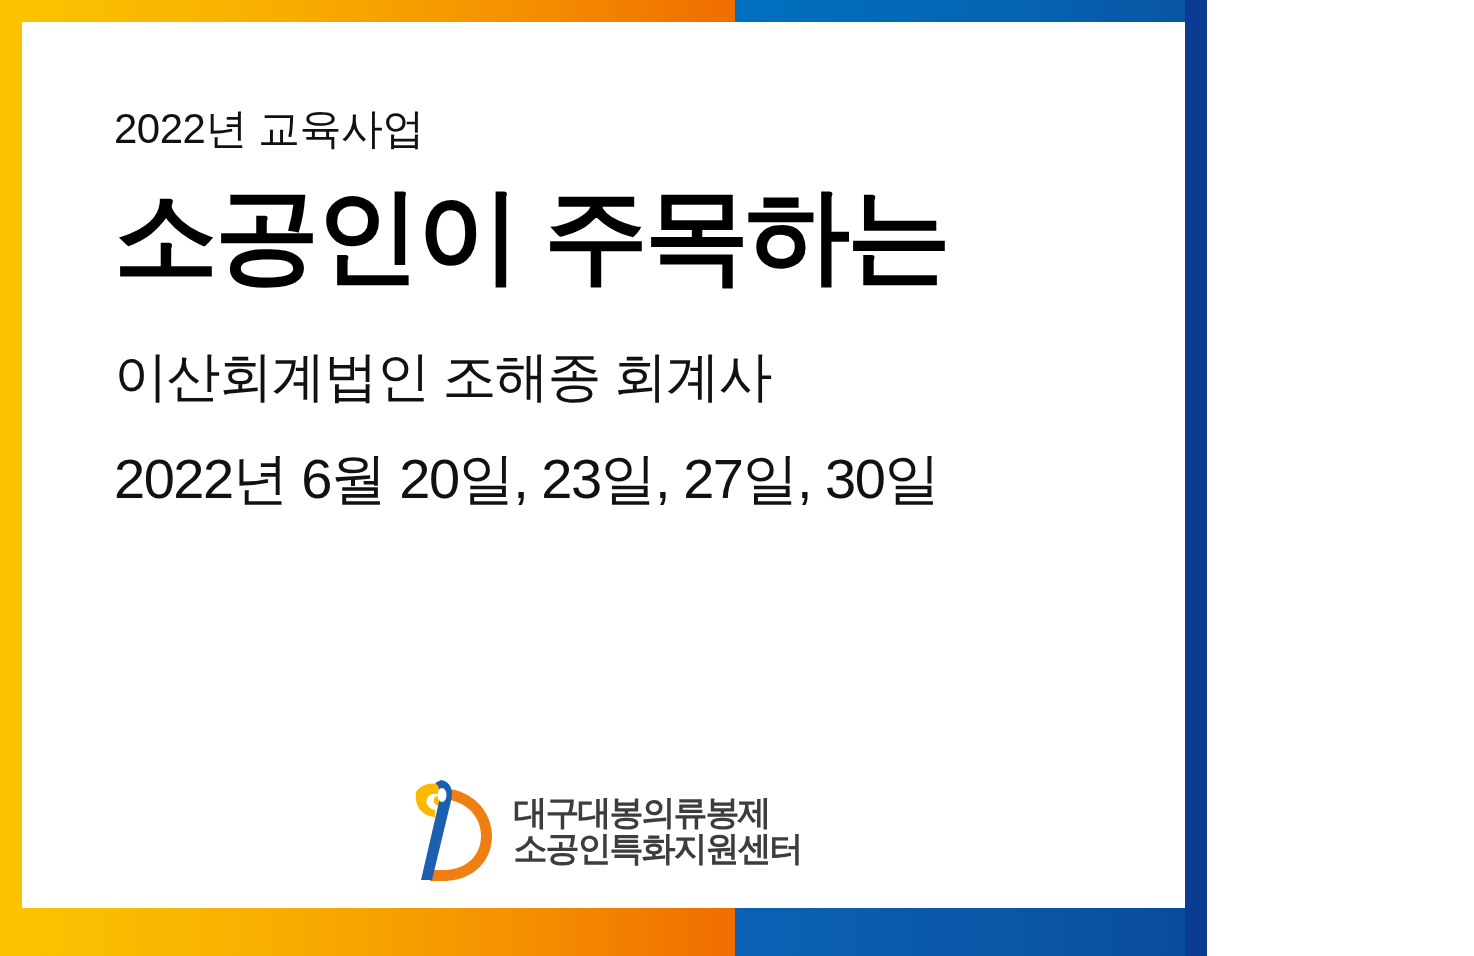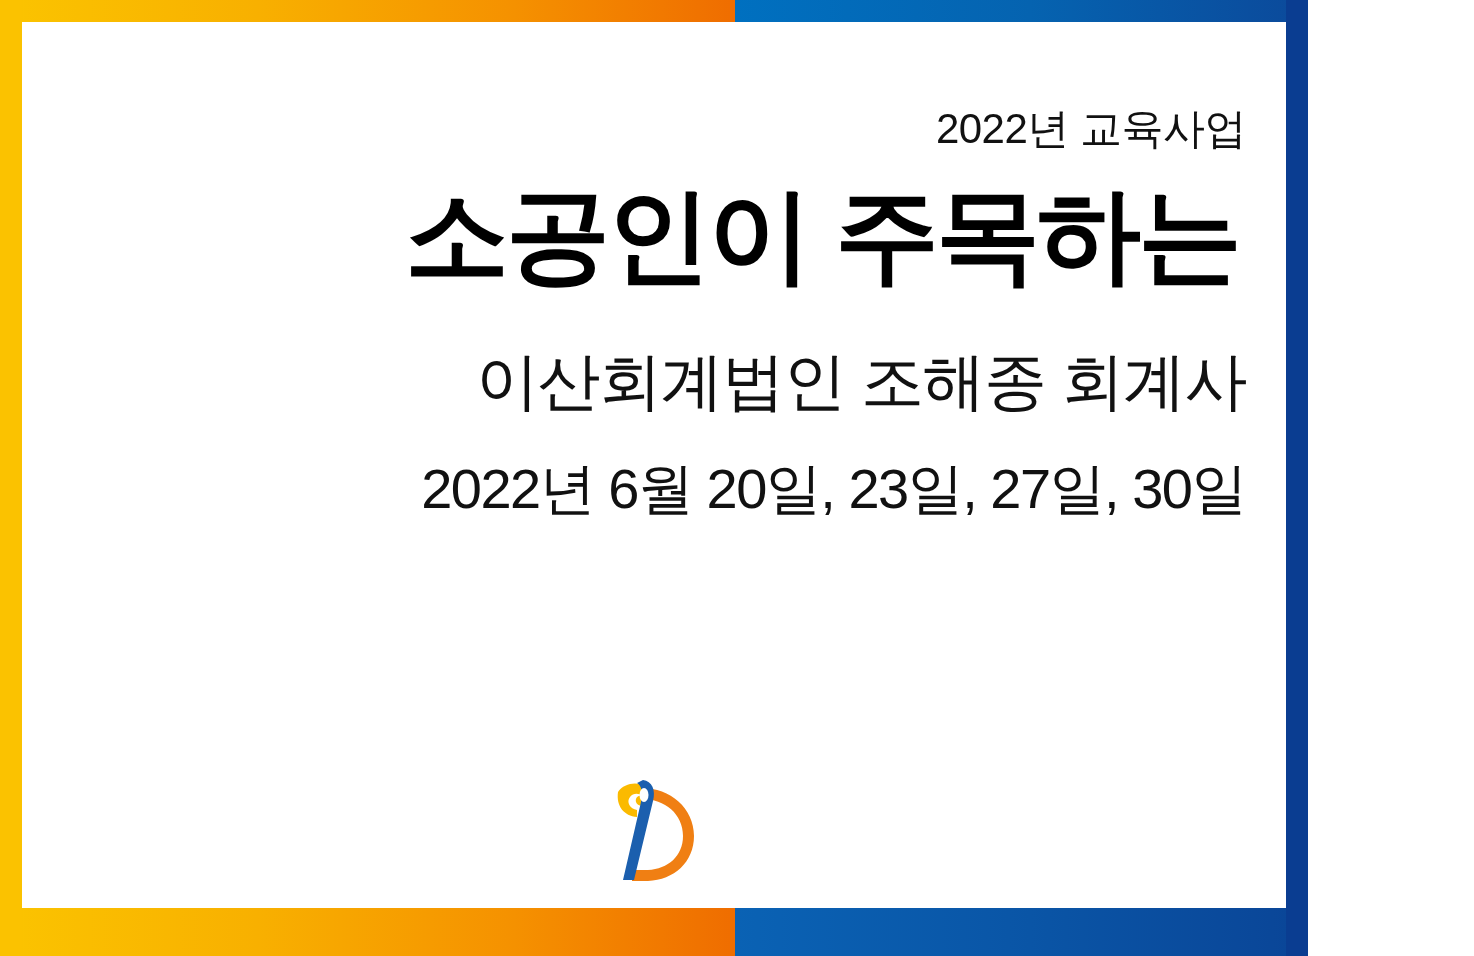--- a/index.html
+++ b/index.html
@@ -7,26 +7,25 @@
     margin: 0;
     padding: 0;
     background: #ffffff;
   }
   body {
     font-family: "Liberation Sans", "DejaVu Sans", sans-serif;
   }
 
   .poster {
     position: relative;
-    width: 1308px;
+    width: 1207px;
     height: 956px;
     overflow: hidden;
     background: #ffffff;
     box-sizing: border-box;
-    text-align: right;
   }
 
   
   .bar {
     position: absolute;
     z-index: 1;
   }
   .bar-top-left {
     left: 0;
     top: 0;
@@ -93,35 +92,35 @@
     font-size: 42px;
     font-weight: 300;
     letter-spacing: -0.5px;
     color: #111111;
     line-height: 1.1;
     margin: 0 0 24px 0;
     white-space: nowrap;
   }
 
   .headline {
-    margin: 7px;
+    margin: 0;
     font-size: 104px;
     font-weight: 700;
     line-height: 1.14;
     letter-spacing: -3px;
     color: #000000;
     white-space: nowrap;
   }
   .headline .line {
     display: block;
   }
 
   .speaker {
     margin: 50px 0 0 0;
-    font-size: 63px;
+    font-size: 54px;
     font-weight: 400;
     letter-spacing: -1.5px;
     color: #111111;
     line-height: 1.15;
     white-space: nowrap;
   }
 
   .dates {
     margin: 40px 0 0 0;
     font-size: 56px;
@@ -196,16 +195,20 @@
 
         <path d="M10 18 C16 9, 30 7, 38 13 C45 18, 45 26, 39 30 C35 33, 29 32, 28 28 C27 24, 30 21, 34 22 C31 19, 25 19, 22 23 C18 28, 22 35, 29 36 L29 43 C16 42, 8 32, 10 18 Z" fill="#FBBA00"></path>
 
         <path d="M34 14 C62 14, 86 34, 86 62 C86 88, 66 106, 40 107 L24 107 L24 96 L40 96 C60 95, 75 82, 75 62 C75 40, 57 25, 34 25 Z" fill="#F07F13"></path>
 
         <path d="M35 6 C44 7, 48 16, 45 27 L26 106 L15 106 L33 28 C35 19, 34 12, 29 9 Z" fill="#1B5FAE"></path>
 
         <ellipse cx="36" cy="21" rx="4.5" ry="7" fill="#ffffff"></ellipse>
       </svg>
 
+      <div class="logo-text">
+        <span>대구대봉의류봉제</span>
+        <span>소공인특화지원센터</span>
+      </div>
     </div>
 
   </div>
 </div>
 
 </body></html>

